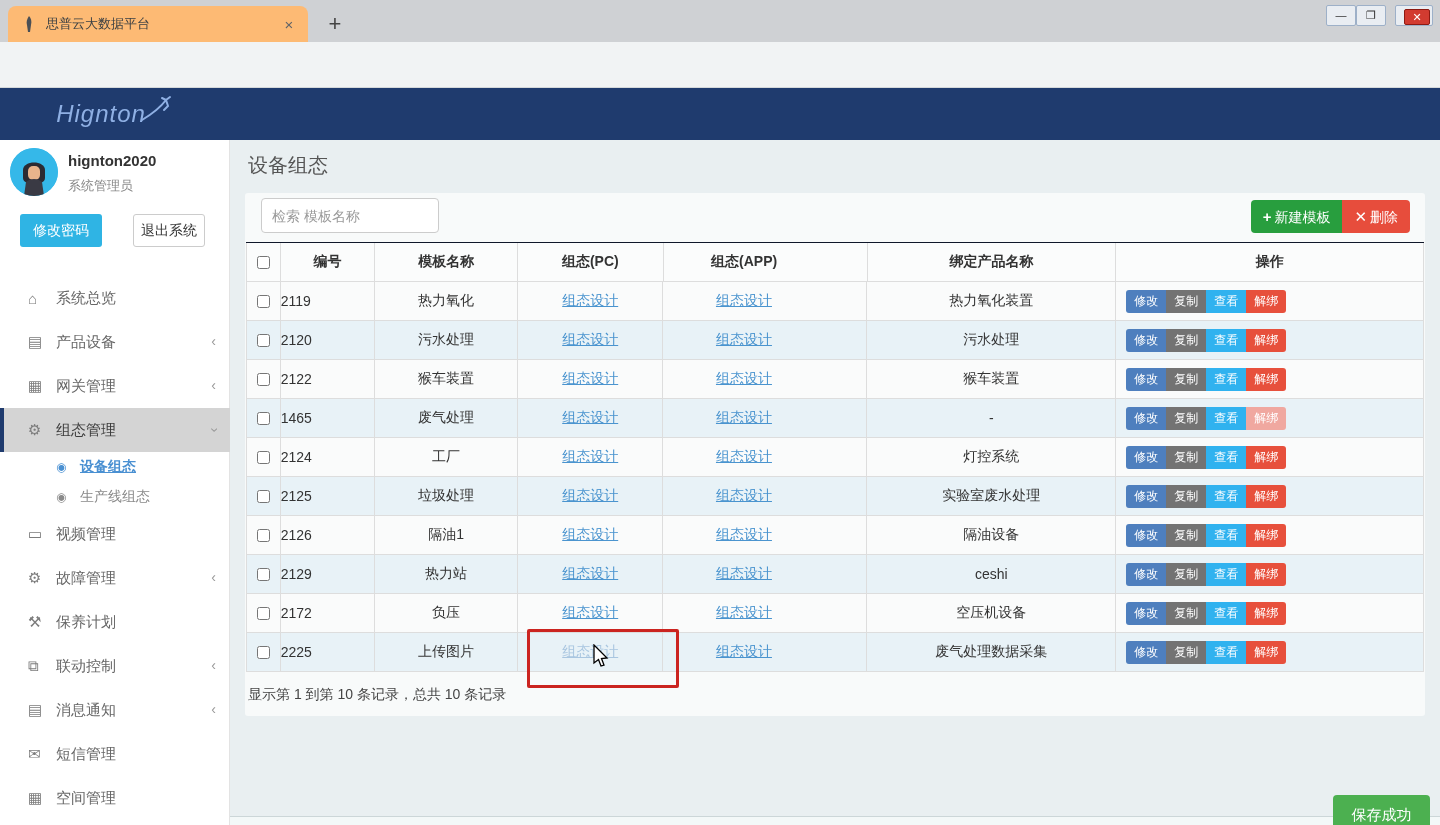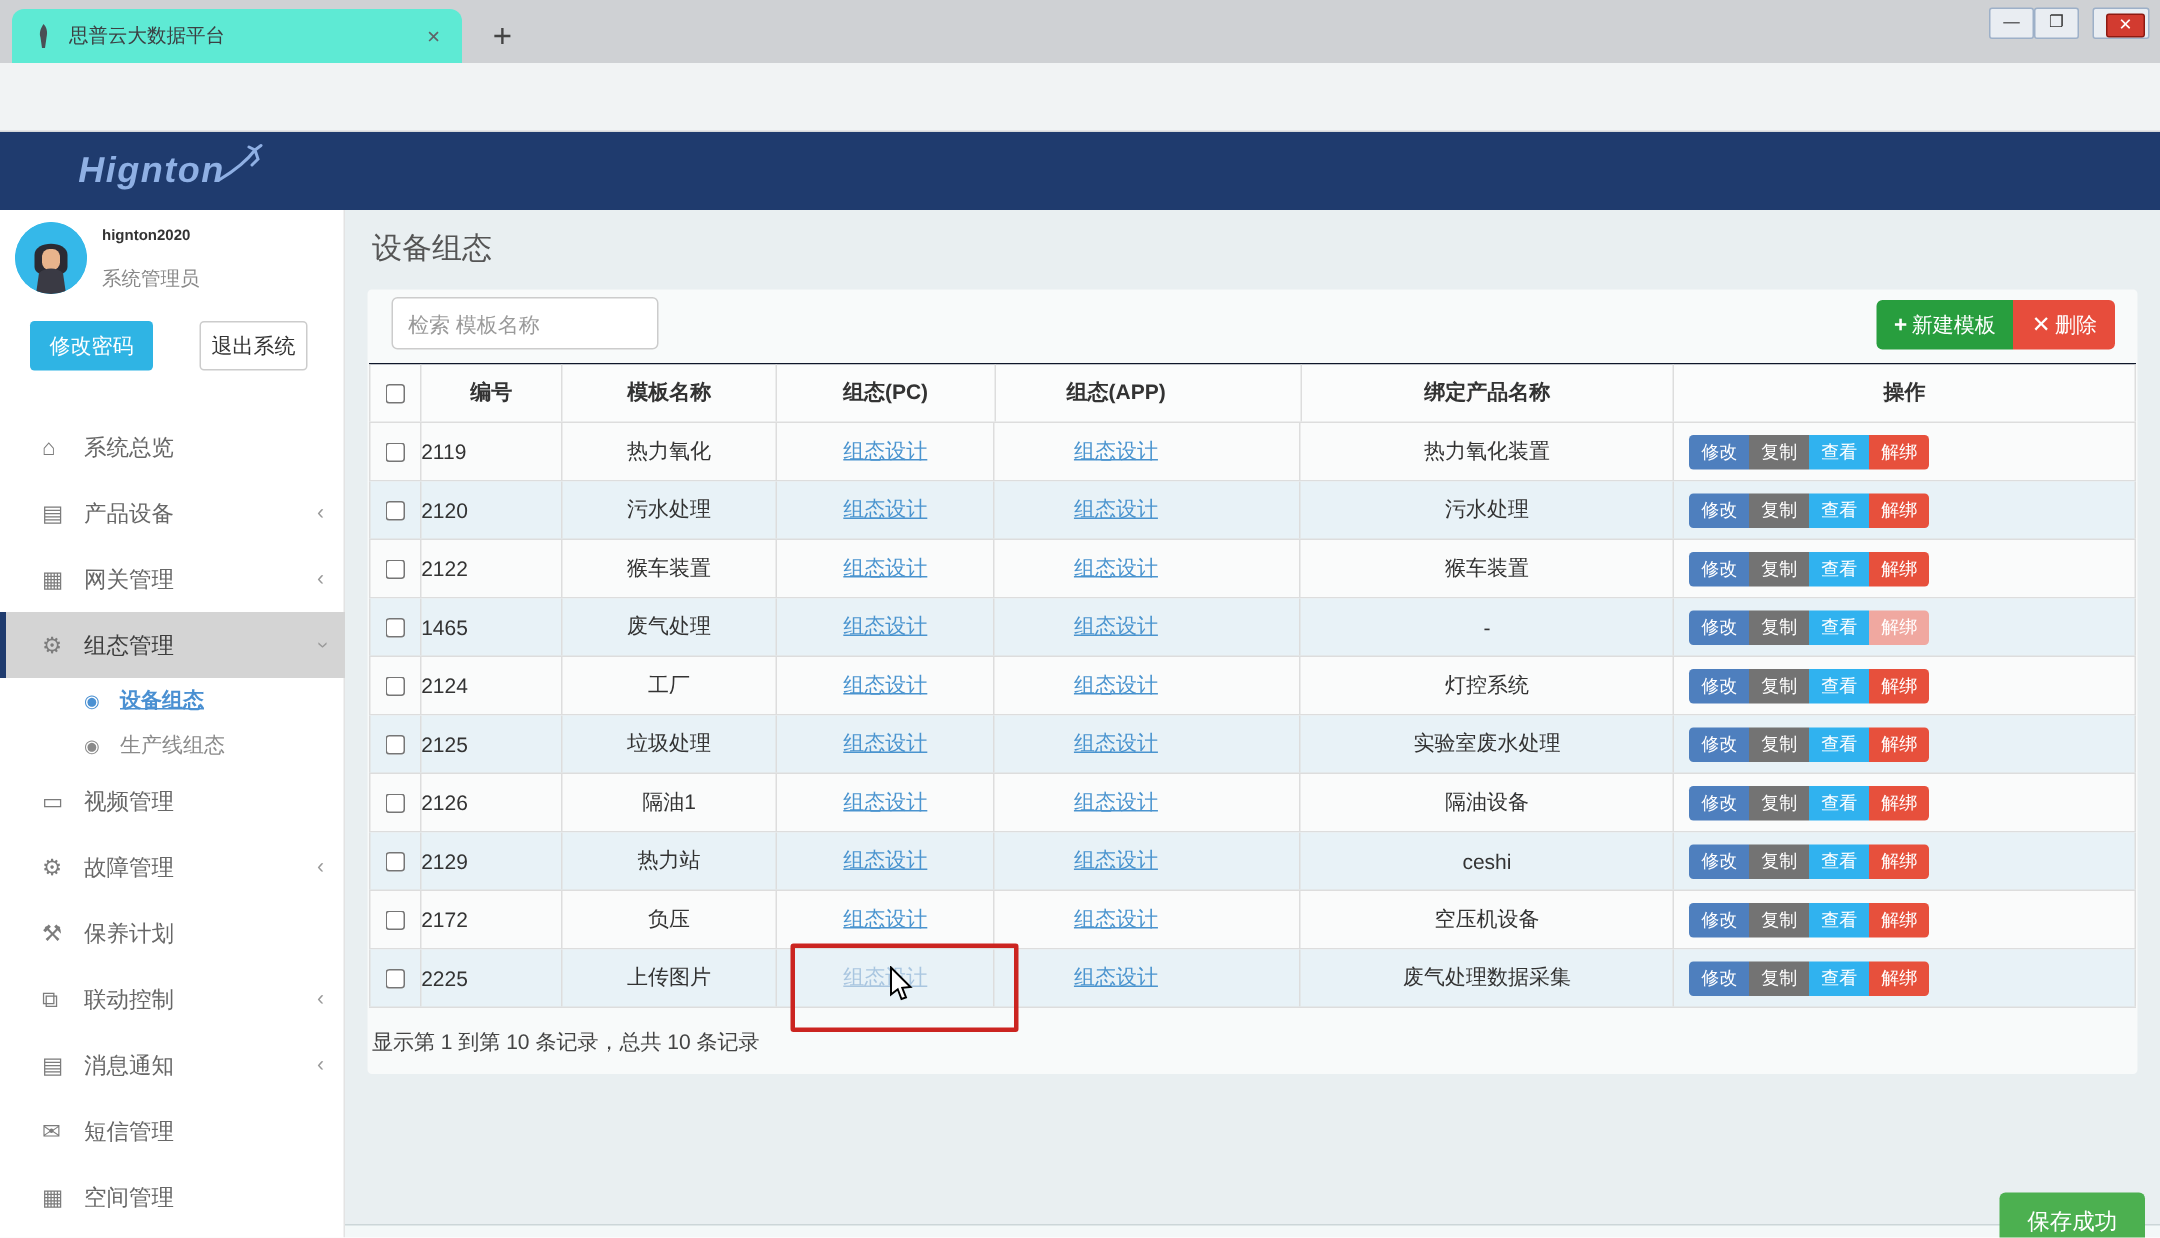--- a/index.html
+++ b/index.html
@@ -2,21 +2,21 @@
 <html><head>
 <meta charset="utf-8">
 <style>
   * { margin:0; padding:0; box-sizing:border-box; }
   html,body { width:1440px; height:825px; overflow:hidden; }
   body { font-family:"Liberation Sans","DejaVu Sans",sans-serif; position:relative; background:#fff; }
   .abs { position:absolute; }
 
   
   #titlebar { left:0; top:0; width:1440px; height:42px; background:#cfd1d4; }
-  #tab { left:8px; top:6px; width:300px; height:36px; background:#5eead4; border-radius:8px 8px 0 0; display:flex; align-items:center; padding:0 10px 0 14px;justify-content:center; }
+  #tab { left:8px; top:6px; width:300px; height:36px; background:#fdba74; border-radius:8px 8px 0 0; display:flex; align-items:center; padding:0 10px 0 14px;justify-content:center; }
   .favicon { width:14px; height:16px; margin-right:10px; display:inline-block; }
   #tab-title { font-size:13px; color:#3c4043; flex:1; white-space:nowrap; overflow:hidden; }
   #tab-close { color:#5f6368; font-size:15px; width:18px; text-align:center; cursor:default; }
   #new-tab { left:322px; top:12px; font-size:22px; color:#444; width:26px; height:26px; text-align:center; line-height:24px; }
   .winbtn { top:5px; height:21px; background:#e9edf2; border:1px solid #9db0c8; border-radius:2px; text-align:center; font-size:11px; color:#333; line-height:19px; }
   #win-min { left:1326px; width:30px; }
   #win-max { left:1356px; width:30px; }
   #win-close { left:1395px; width:38px; color:#333; }
   #close-badge { left:1404px; top:9px; width:26px; height:16px; background:#d23b30; border:1px solid #8d1a12; border-radius:2px; color:#fff; font-size:11px; font-weight:bold; text-align:center; line-height:14px; }
 
@@ -38,29 +38,29 @@
   #star-icon { left:1312px; top:50px; font-size:20px; color:#5f6368; }
   #profile-icon { left:1360px; top:51px; width:27px; height:27px; background:#4b5259; border-radius:50%; overflow:hidden; }
   #profile-icon u { position:absolute; left:8.5px; top:5px; width:10px; height:10px; background:#eceff1; border-radius:50%; }
   #profile-icon s { position:absolute; left:3.5px; top:16px; width:20px; height:14px; background:#eceff1; border-radius:50% 50% 0 0; }
   #ext-icon { left:1400px; top:51px; width:27px; height:27px; background:#e8490f; border-radius:50%; }
   #ext-icon u { position:absolute; left:8px; top:6px; width:0; height:0; border-left:5.5px solid transparent; border-right:5.5px solid transparent; border-bottom:8px solid #fff; }
   #ext-icon s { position:absolute; left:11px; top:12px; width:5px; height:8px; background:#fff; }
 
   
   #brandbar { left:0; top:88px; width:230px; height:52px; background:#1f3b6e; display:flex; align-items:center; justify-content:center; }
-  #brand-text { color:#8fb0e4; font-size:24px; font-weight:bold; font-style:italic; letter-spacing:1px; }
+  #brand-text { color:#8fb0e4; font-size:24px; font-weight:normal; font-style:italic; letter-spacing:1px; }
   #navbar { left:230px; top:88px; width:1210px; height:52px; background:#1f3b6e; }
   #hamburger { left:243px; top:103px; width:22px; }
   #hamburger i { display:block; width:22px; height:3px; background:#fff; margin:0 0 4px 0; }
 
   
   #sidebar { left:0; top:140px; width:230px; height:685px; background:#fff; border-right:1px solid #e3e3e3; }
   #avatar { left:10px; top:148px; width:48px; height:48px; border-radius:50%; overflow:hidden; background:#35b8e9; }
-  #user-name { left:68px; top:152px; font-size:10px; font-weight:bold; color:#333; }
+  #user-name { left:68px; top:152px; font-size:15px; font-weight:bold; color:#333; }
   #user-role { left:68px; top:177px; font-size:13px; color:#888; }
   #btn-chpass { left:20px; top:214px; width:82px; height:33px; background:#2fb4e4; color:#fff; border:none; border-radius:3px; font-size:14px; font-family:inherit; }
   #btn-logout { left:133px; top:214px; width:72px; height:33px; background:#fff; color:#333; border:1px solid #ccc; border-radius:3px; font-size:14px; font-family:inherit; }
   #menu { left:0; top:276px; width:230px; }
   .menu-item { height:44px; display:flex; align-items:center; padding:0 14px 0 28px; color:#676767; font-size:15px; position:relative; }
   .menu-item .mi-icon { width:28px; color:#7c7c7c; font-size:15px; }
   .menu-item .mi-label { flex:1; }
   .menu-item .mi-chevron { color:#999; font-size:14px; transform:translateY(-1px); }
   .menu-item.active { background:#d4d4d4; border-left:4px solid #1f3b6e; padding-left:24px; color:#3d3d3d; }
   .menu-item.active .mi-chevron { transform:rotate(-90deg); }

